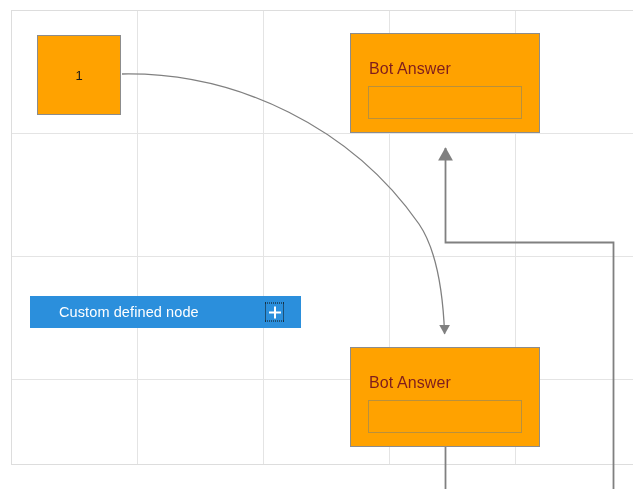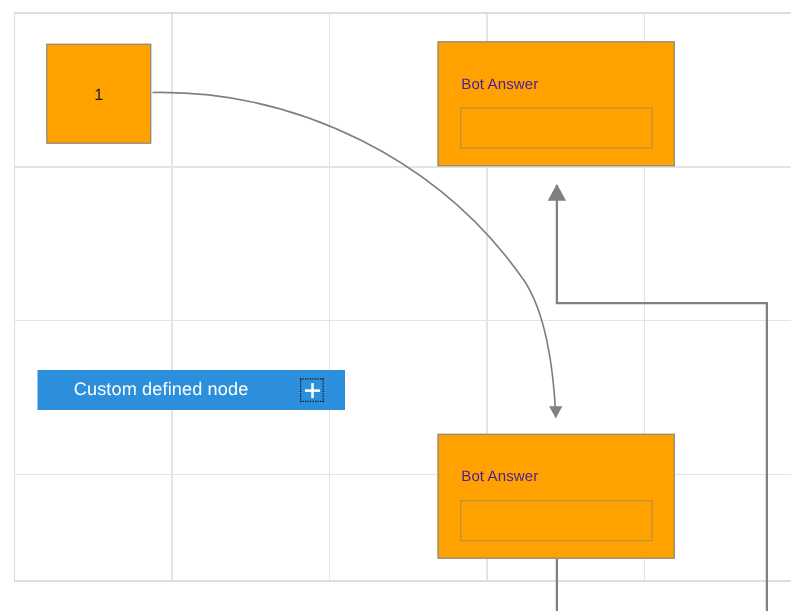--- a/index.html
+++ b/index.html
@@ -45,40 +45,40 @@
   }
   .node-simple .node-num {
     font-size: 13px;
     color: #1a1a1a;
     font-family: "Liberation Sans", sans-serif;
   }
   .node-title {
     position: absolute;
     left: 18px;
     top: 26px;
-    font-size: 12px;
-    color: #4c1d95;
+    font-size: 16px;
+    color: #7f1d1d;
     letter-spacing: .1px;
     white-space: nowrap;
   }
   .node-slot {
     position: absolute;
     left: 17px;
     right: 17px;
     top: 52px;
     height: 33px;
     box-sizing: border-box;
     border: 1px solid #b9903c;
   }
   
   .custom-bar {
     position: absolute;
     left: 30px;
     top: 296px;
-    width: 246px;
+    width: 271px;
     height: 32px;
     background: #2b8fdc;
     display: flex;
     align-items: center;
     box-sizing: border-box;
   }
   .custom-bar .cb-label {
     margin-left: 29px;
     color: #ffffff;
     font-size: 14.5px;

